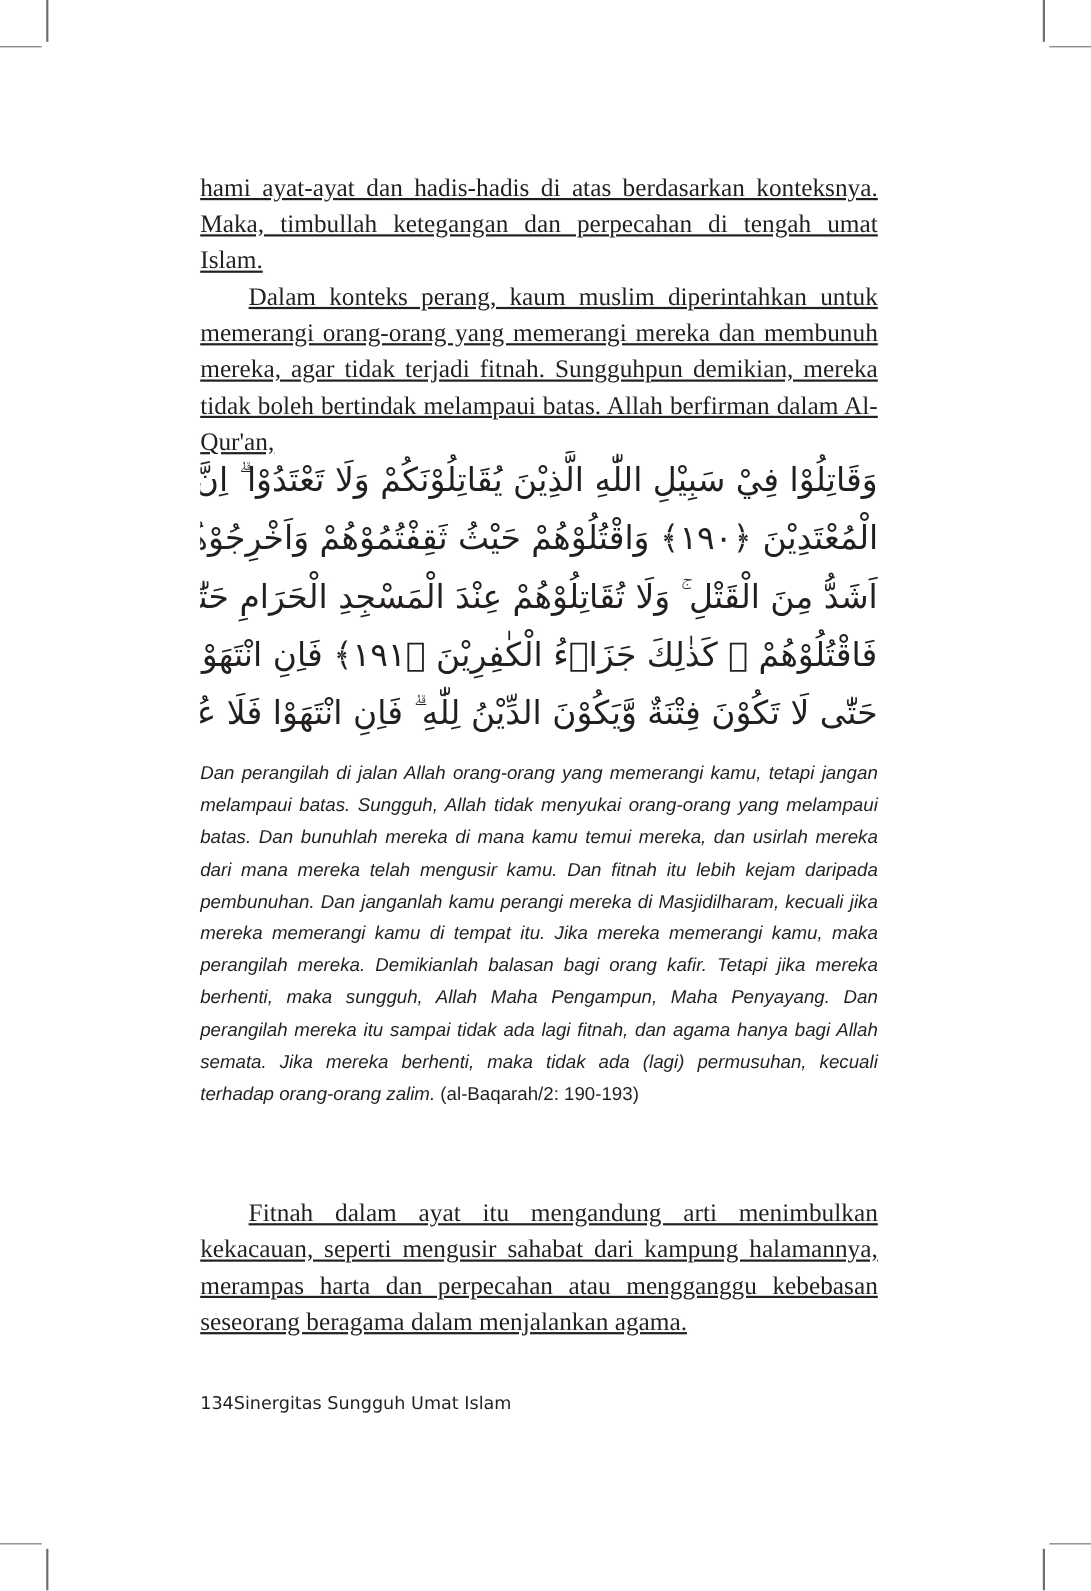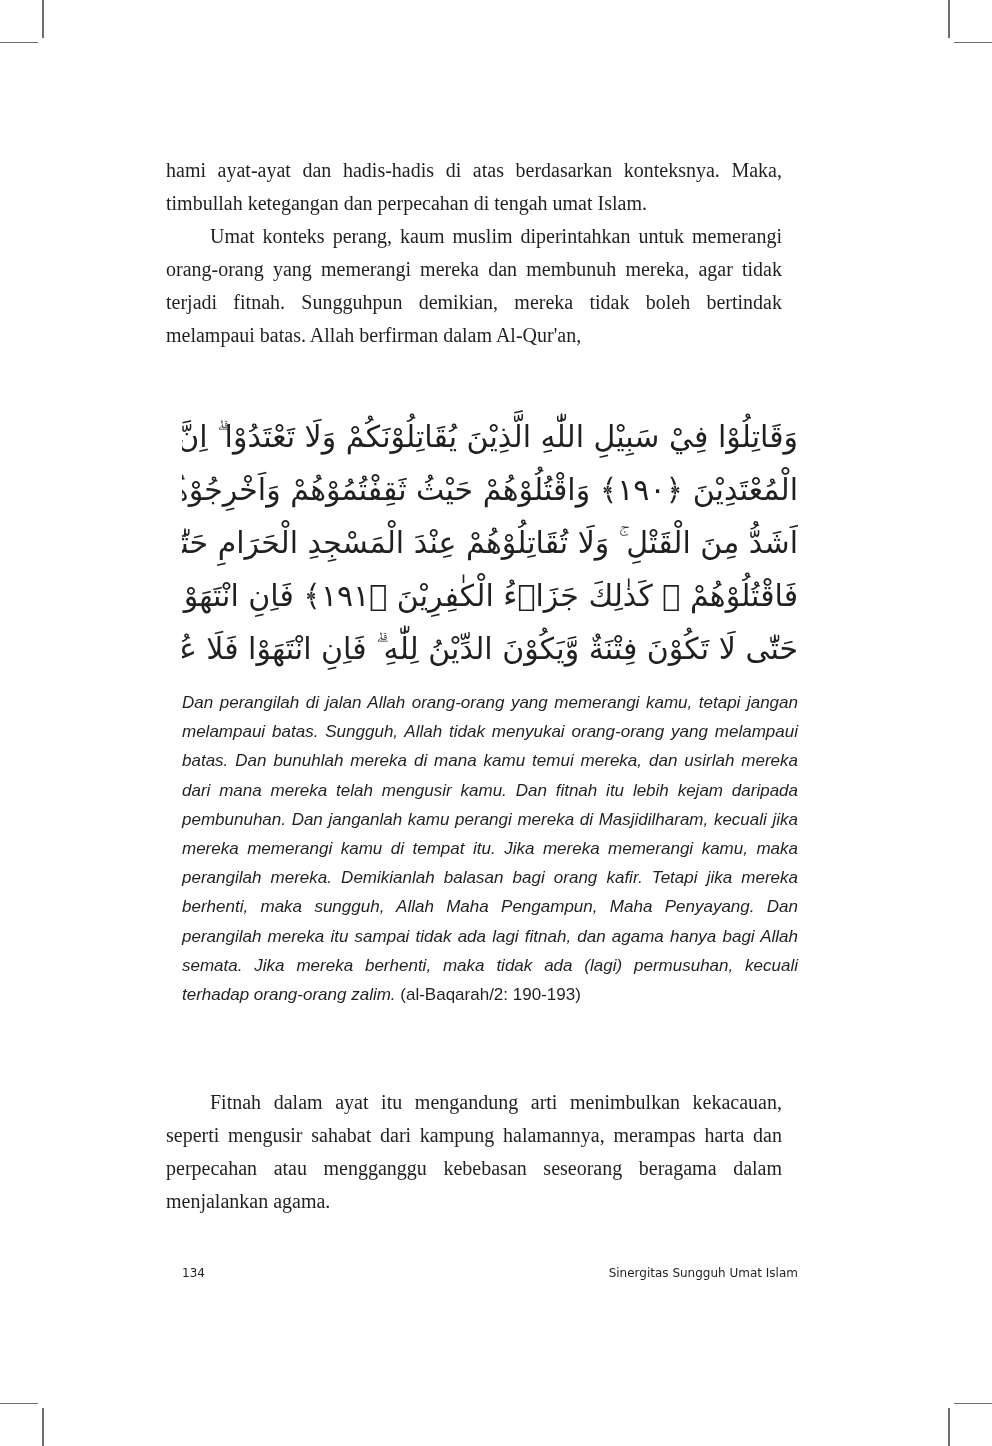--- a/index.html
+++ b/index.html
@@ -1,43 +1,43 @@
 <!DOCTYPE html>
 <html><head>
 <meta charset="utf-8">
 <style>
   html, body { margin:0; padding:0; background:#ffffff; }
   body { width:992px; height:1446px; position:relative; overflow:hidden; color:#231f20; }
   .crop { position:absolute; background:#6d6e71; }
-  .page-text { position:absolute; left:166px; width:616px; font-family:"Liberation Serif", "DejaVu Serif", serif; font-size:20px; }
+  .page-text { position:absolute; left:182px; width:616px; font-family:"Liberation Serif", "DejaVu Serif", serif; font-size:23px;text-decoration:underline; }
   .para { margin:0; line-height:33px; text-align:justify; }
   .indent { text-indent:44px; }
   #p1 { top:154px; }
   .arabic { position:absolute; left:182px; width:616px; top:410px; direction:rtl; font-family:"DejaVu Sans", sans-serif; font-size:30px; line-height:53px; text-align:justify; text-align-last:justify; }
   .arabic div { white-space:nowrap; overflow:hidden; }
   .translation { position:absolute; left:182px; width:616px; top:688px; font-family:Liberation Sans, sans-serif; font-style:italic; font-size:17px; line-height:29.2px; text-align:justify; }
   .cite { font-style:normal; }
   #p3 { top:1086px; }
-  .footer { position:absolute; top:1266px; left:182px; width:616px; font-family:"DejaVu Sans", sans-serif; font-size:12px; color:#231f20; display:flex; justify-content:space-between; }
+  .footer { position:absolute; top:1266px; left:182px; width:616px; font-family:"DejaVu Sans", sans-serif; font-size:16px; color:#231f20; display:flex; }
 </style>
 </head>
 <body>
 
 <div class="crop" style="left:42px;top:0;width:2px;height:38px;"></div>
 <div class="crop" style="left:0;top:42px;width:38px;height:1px;"></div>
 <div class="crop" style="left:948px;top:0;width:2px;height:38px;"></div>
 <div class="crop" style="left:954px;top:42px;width:38px;height:1px;"></div>
 <div class="crop" style="left:42px;top:1408px;width:2px;height:38px;"></div>
 <div class="crop" style="left:0;top:1403px;width:38px;height:1px;"></div>
 <div class="crop" style="left:948px;top:1408px;width:2px;height:38px;"></div>
 <div class="crop" style="left:954px;top:1403px;width:38px;height:1px;"></div>
 
 <div class="page-text" id="p1">
   <p class="para">hami ayat-ayat dan hadis-hadis di atas berdasarkan konteksnya. Maka, timbullah ketegangan dan perpecahan di tengah umat Islam.</p>
-  <p class="para indent">Umat konteks perang, kaum muslim diperintahkan untuk memerangi orang-orang yang memerangi mereka dan membunuh mereka, agar tidak terjadi fitnah. Sungguhpun demikian, mereka tidak boleh bertindak melampaui batas. Allah berfirman dalam Al-Qur'an,</p>
+  <p class="para indent">Dalam konteks perang, kaum muslim diperintahkan untuk memerangi orang-orang yang memerangi mereka dan membunuh mereka, agar tidak terjadi fitnah. Sungguhpun demikian, mereka tidak boleh bertindak melampaui batas. Allah berfirman dalam Al-Qur'an,</p>
 </div>
 
 <div class="arabic">
   <div>وَقَاتِلُوْا فِيْ سَبِيْلِ اللّٰهِ الَّذِيْنَ يُقَاتِلُوْنَكُمْ وَلَا تَعْتَدُوْا ۗ اِنَّ اللّٰهَ لَا يُحِبُّ</div>
   <div>الْمُعْتَدِيْنَ ﴿١٩٠﴾ وَاقْتُلُوْهُمْ حَيْثُ ثَقِفْتُمُوْهُمْ وَاَخْرِجُوْهُمْ مِّنْ حَيْثُ اَخْرَجُوْكُمْ وَالْفِتْنَةُ</div>
   <div>اَشَدُّ مِنَ الْقَتْلِ ۚ وَلَا تُقَاتِلُوْهُمْ عِنْدَ الْمَسْجِدِ الْحَرَامِ حَتّٰى يُقٰتِلُوْكُمْ فِيْهِ ۚ فَاِنْ قٰتَلُوْكُمْ</div>
   <div>فَاقْتُلُوْهُمْ ۗ كَذٰلِكَ جَزَاۤءُ الْكٰفِرِيْنَ ﴿١٩١﴾ فَاِنِ انْتَهَوْا فَاِنَّ اللّٰهَ غَفُوْرٌ رَّحِيْمٌ ﴿١٩٢﴾ وَقٰتِلُوْهُمْ</div>
   <div>حَتّٰى لَا تَكُوْنَ فِتْنَةٌ وَّيَكُوْنَ الدِّيْنُ لِلّٰهِ ۗ فَاِنِ انْتَهَوْا فَلَا عُدْوَانَ اِلَّا عَلَى الظّٰلِمِيْنَ ﴿١٩٣﴾</div>
 </div>
 

